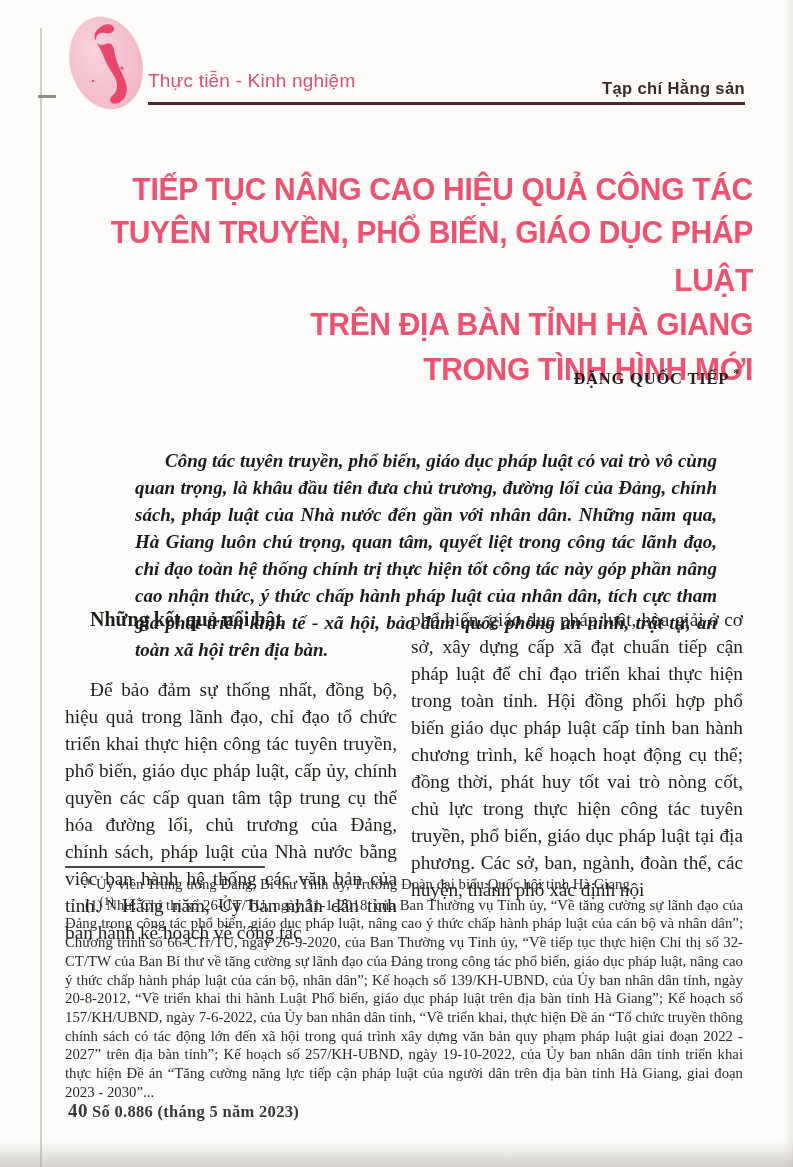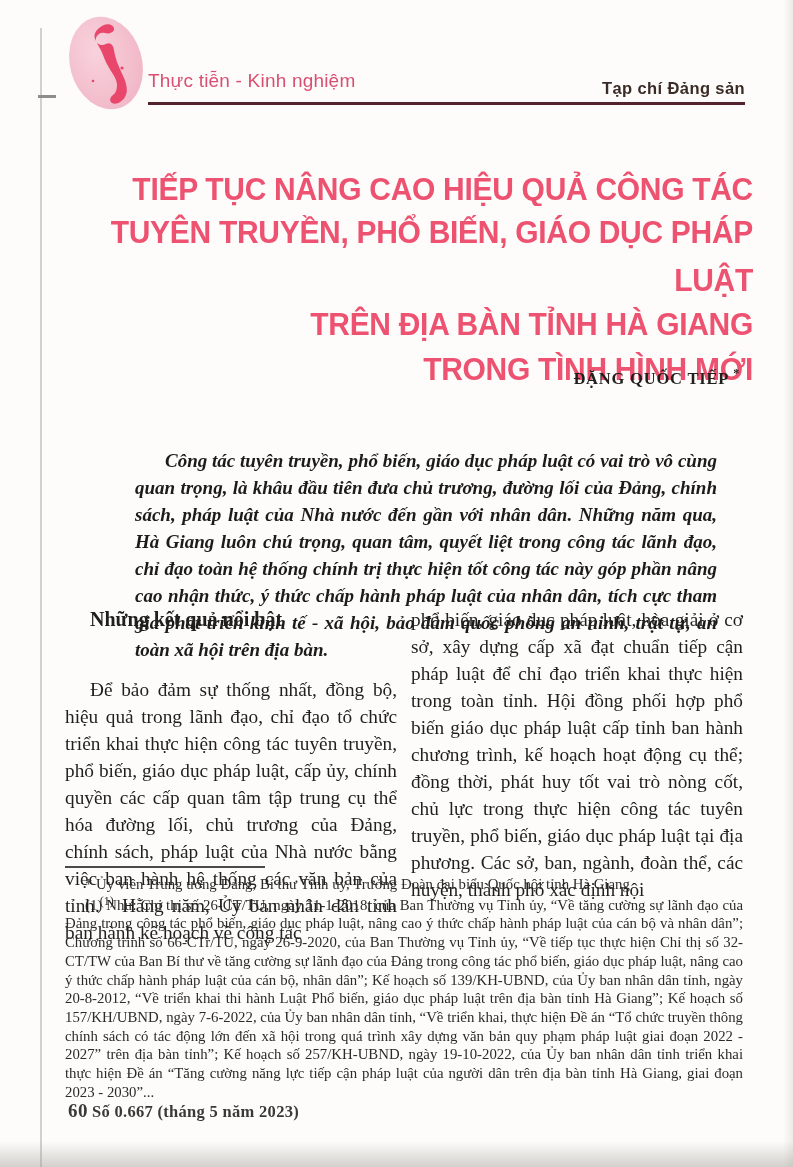--- a/index.html
+++ b/index.html
@@ -75,21 +75,21 @@
   <svg class="logo-map" viewBox="0 0 46 82">
     <path fill="#e8476b" d="M20,1 C25,-1 31,2 30,6 C29,9 24,10 21,9 C17,8 13,10 12,14 C11,18 14,21 18,21 C22,21 24,18 27,20 C30,22 30,27 31,31 C33,40 37,47 40,54 C43,61 44,68 41,73 C38,78 32,81 28,79 C25,77 26,73 29,71 C32,69 33,65 33,61 C33,56 30,52 27,47 C24,42 21,37 19,31 C17,25 13,20 11,15 C9,10 13,4 20,1 Z"></path>
     <circle fill="#e8476b" cx="38" cy="44" r="1.6"></circle>
     <circle fill="#e8476b" cx="9" cy="57" r="1.3"></circle>
     <circle fill="#e8476b" cx="35" cy="77" r="1.4"></circle>
   </svg>
 </div>
 <div class="logo-dash"></div>
 
 <div class="section-label">Thực tiễn - Kinh nghiệm</div>
-<div class="journal-name">Tạp chí Đảng sản</div>
+<div class="journal-name">Tạp chí Hằng sản</div>
 <div class="header-rule"></div>
 
 <div class="title">
   <div class="tline">TIẾP TỤC NÂNG CAO HIỆU QUẢ CÔNG TÁC</div>
   <div class="tline">TUYÊN TRUYỀN, PHỔ BIẾN, GIÁO DỤC PHÁP LUẬT</div>
   <div class="tline">TRÊN ĐỊA BÀN TỈNH HÀ GIANG</div>
   <div class="tline">TRONG TÌNH HÌNH MỚI</div>
 </div>
 
 <div class="author">
@@ -109,17 +109,17 @@
   </div>
 </div>
 
 <div class="fn-rule"></div>
 <div class="footnotes">
   <p>* Ủy viên Trung ương Đảng, Bí thư Tỉnh ủy, Trưởng Đoàn đại biểu Quốc hội tỉnh Hà Giang</p>
   <p>(1) Như: Chỉ thị số 26-CT/TU, ngày 11-1-2018, của Ban Thường vụ Tỉnh ủy, “Về tăng cường sự lãnh đạo của Đảng trong công tác phổ biến, giáo dục pháp luật, nâng cao ý thức chấp hành pháp luật của cán bộ và nhân dân”; Chương trình số 66-CTr/TU, ngày 26-9-2020, của Ban Thường vụ Tỉnh ủy, “Về tiếp tục thực hiện Chỉ thị số 32-CT/TW của Ban Bí thư về tăng cường sự lãnh đạo của Đảng trong công tác phổ biến, giáo dục pháp luật, nâng cao ý thức chấp hành pháp luật của cán bộ, nhân dân”; Kế hoạch số 139/KH-UBND, của Ủy ban nhân dân tỉnh, ngày 20-8-2012, “Về triển khai thi hành Luật Phổ biến, giáo dục pháp luật trên địa bàn tỉnh Hà Giang”; Kế hoạch số 157/KH/UBND, ngày 7-6-2022, của Ủy ban nhân dân tỉnh, “Về triển khai, thực hiện Đề án “Tổ chức truyền thông chính sách có tác động lớn đến xã hội trong quá trình xây dựng văn bản quy phạm pháp luật giai đoạn 2022 - 2027” trên địa bàn tỉnh”; Kế hoạch số 257/KH-UBND, ngày 19-10-2022, của Ủy ban nhân dân tỉnh triển khai thực hiện Đề án “Tăng cường năng lực tiếp cận pháp luật của người dân trên địa bàn tỉnh Hà Giang, giai đoạn 2023 - 2030”...</p>
 </div>
 
 <div class="footer">
-  <span class="pageno">60</span>
-  <span class="issue">Số 0.667 (tháng 5 năm 2023)</span>
+  <span class="pageno">40</span>
+  <span class="issue">Số 0.886 (tháng 5 năm 2023)</span>
 </div>
 
 <div class="scan-bottom"></div>
 
 </body></html>

